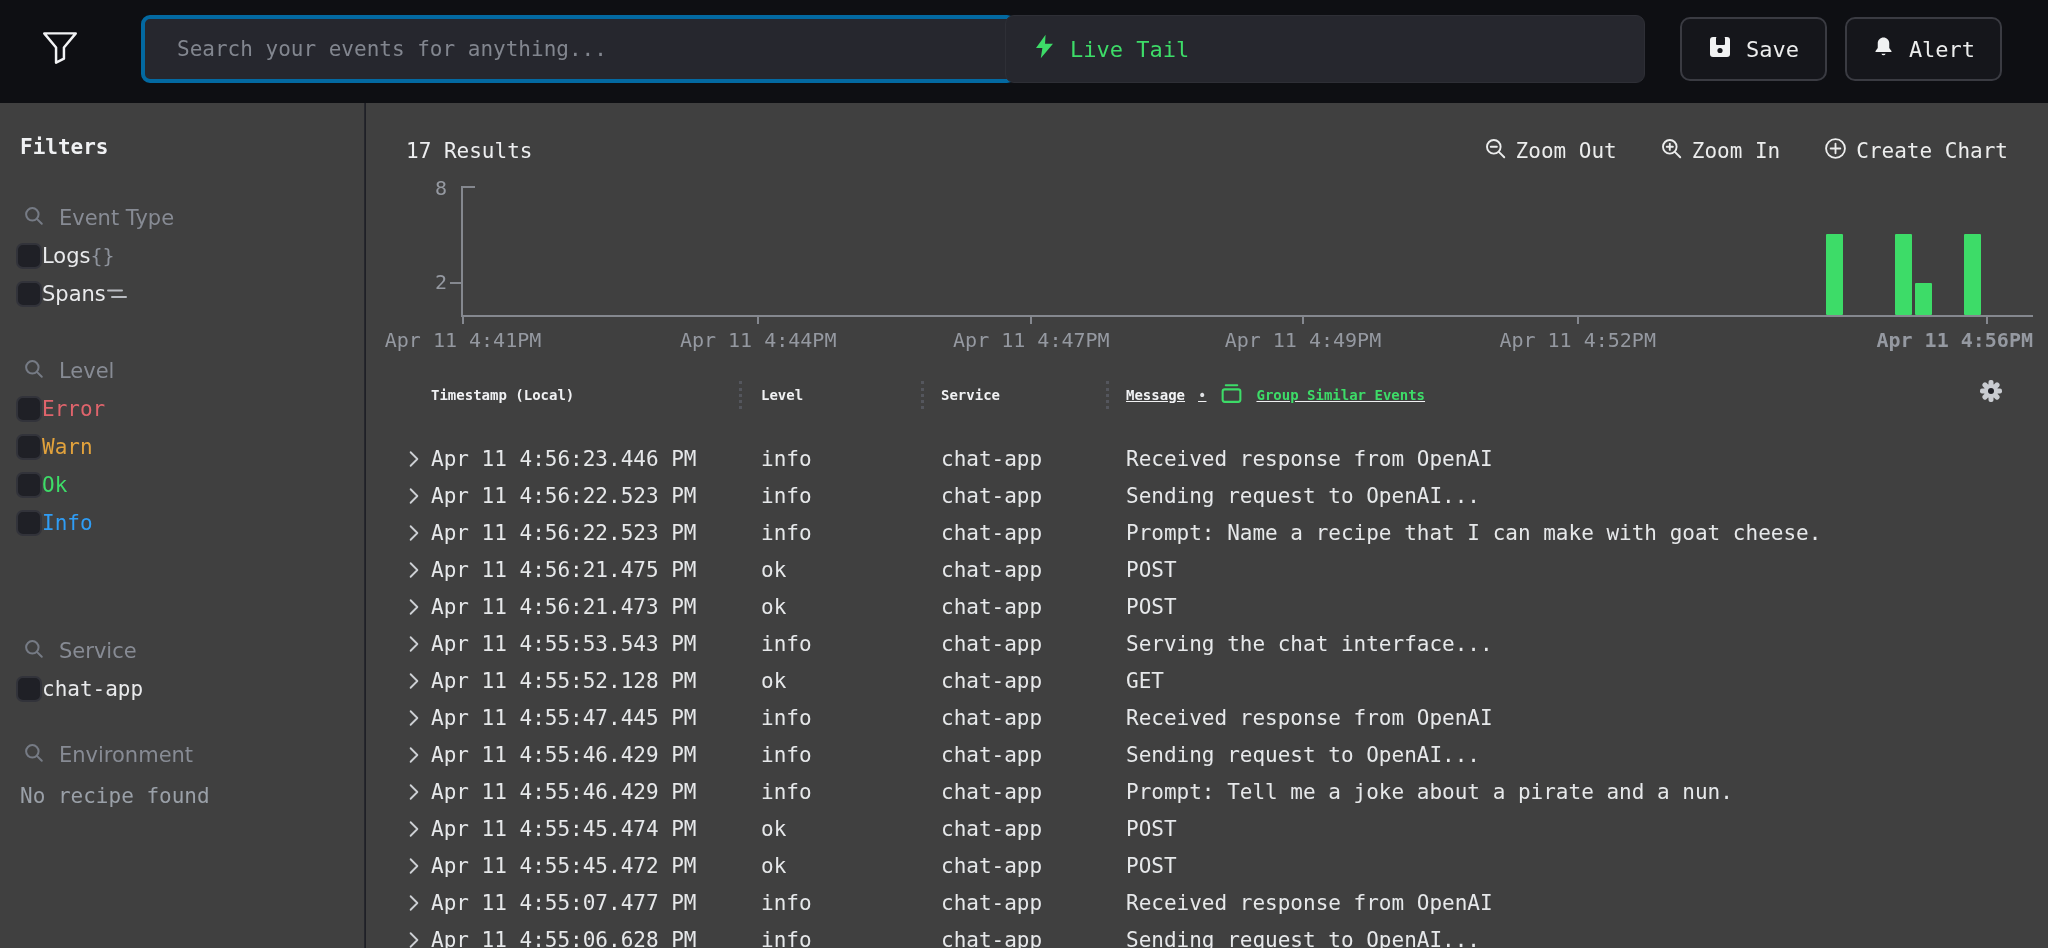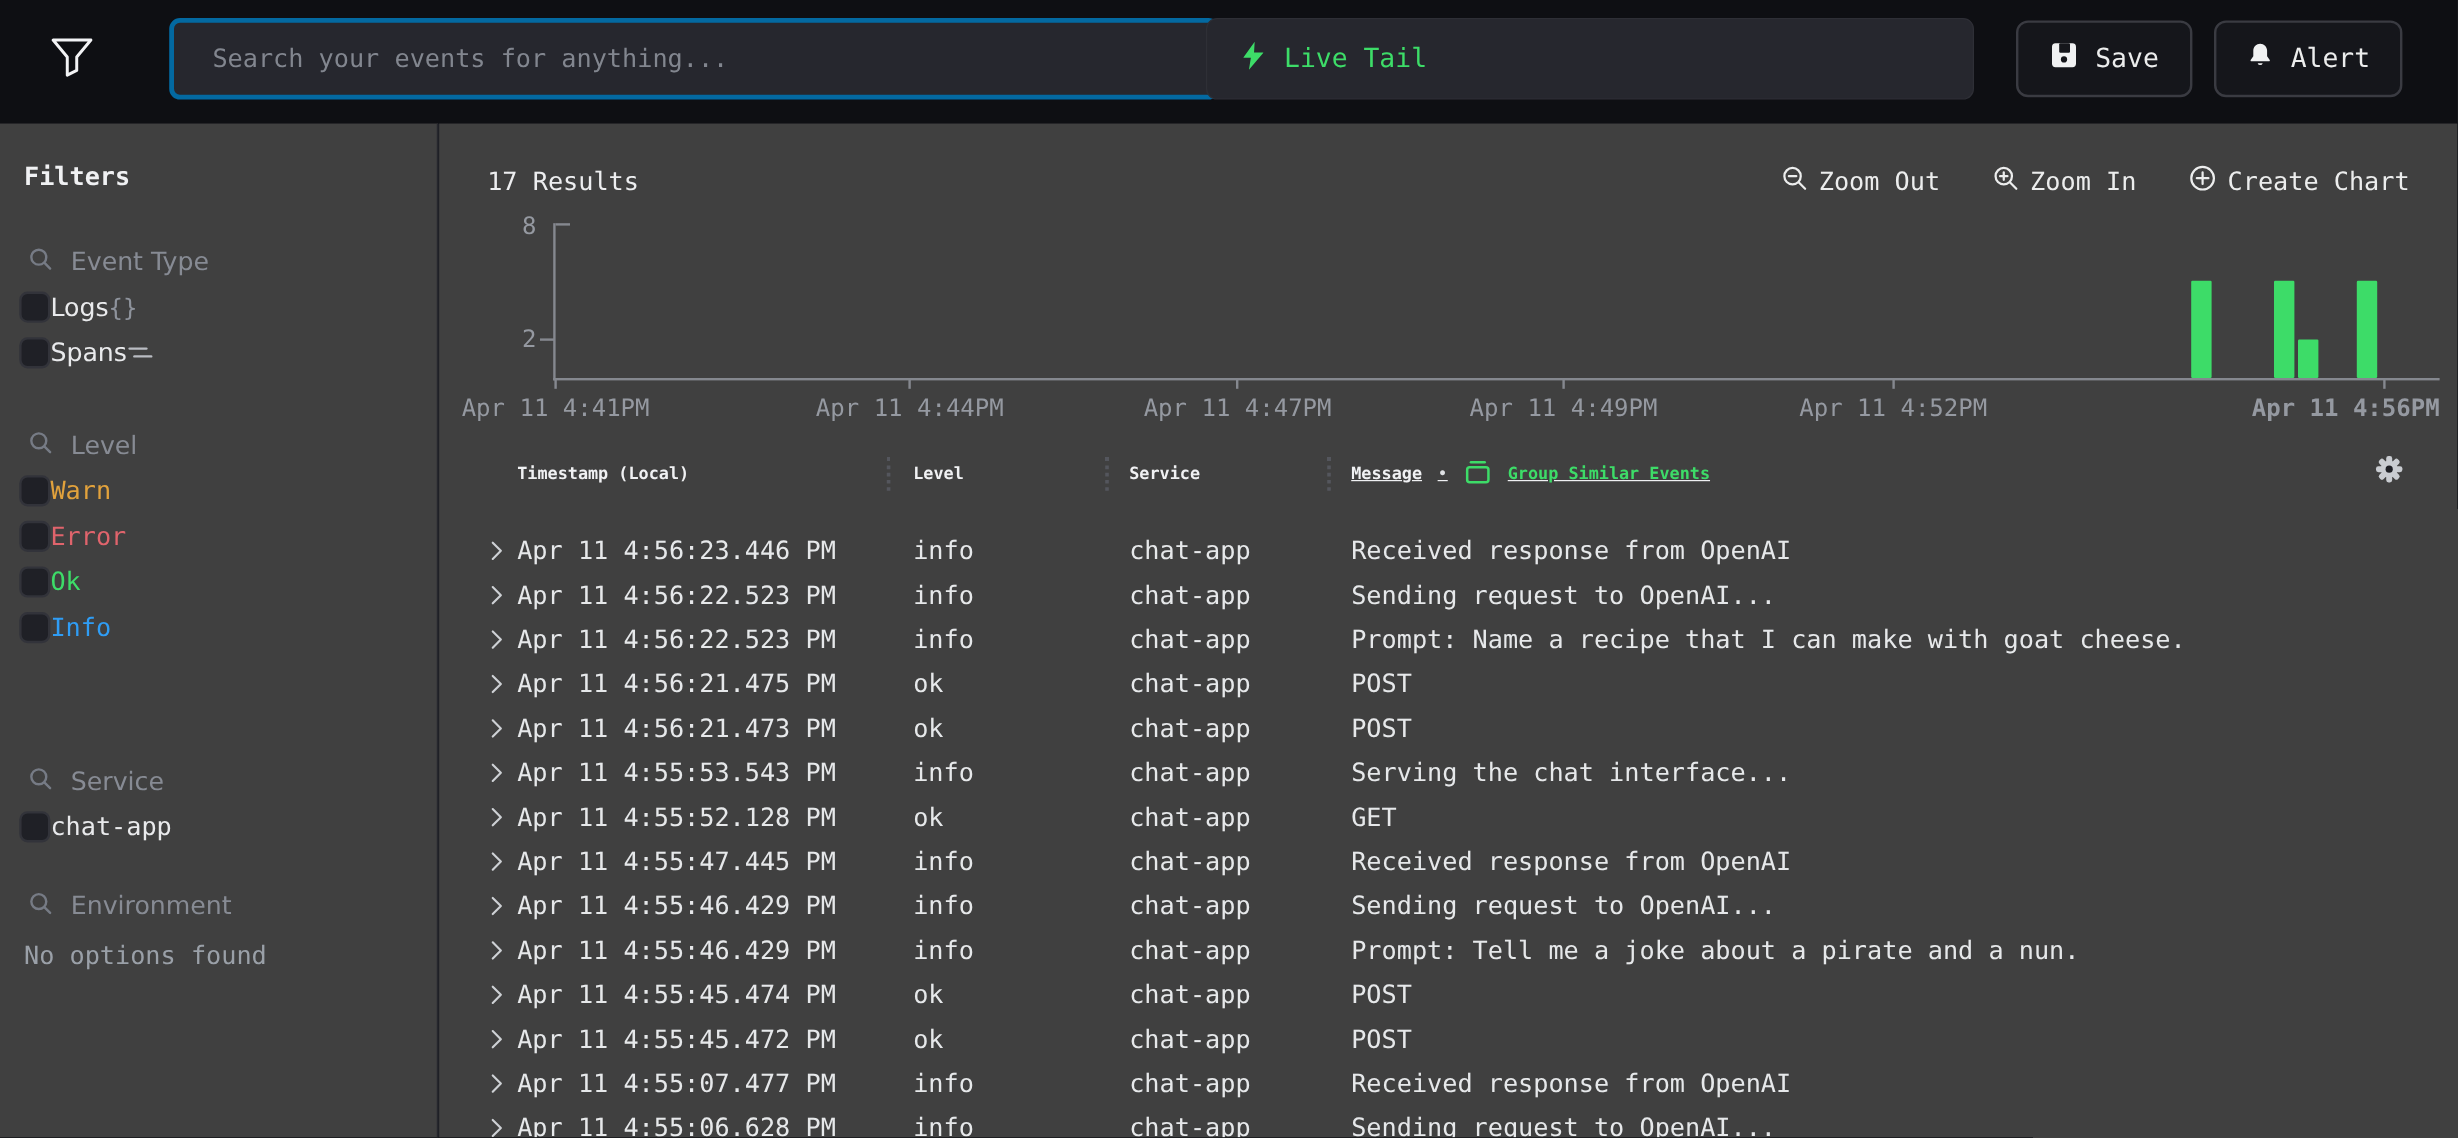--- a/index.html
+++ b/index.html
@@ -146,27 +146,27 @@
           <svg width="20" height="20" viewBox="0 0 18 18" fill="none" stroke="#767b85" stroke-width="1.8" stroke-linecap="round">
               <circle cx="7.5" cy="7.5" r="5.6"></circle>
               <line x1="11.8" y1="11.8" x2="16" y2="16"></line>
             </svg>
         </span>
         <span class="sans">Level</span>
       </div>
       <div id="level-options">
   <div class="sb-opt">
     <span class="checkbox"></span>
+    <span class="opt-label" style="color: rgb(224, 100, 108);">Error</span>
+
+  </div>
+
+  <div class="sb-opt">
+    <span class="checkbox"></span>
     <span class="opt-label" style="color: rgb(226, 162, 60);">Warn</span>
-
-  </div>
-
-  <div class="sb-opt">
-    <span class="checkbox"></span>
-    <span class="opt-label" style="color: rgb(224, 100, 108);">Error</span>
 
   </div>
 
   <div class="sb-opt">
     <span class="checkbox"></span>
     <span class="opt-label" style="color: rgb(61, 220, 104);">Ok</span>
 
   </div>
 
   <div class="sb-opt">
@@ -200,21 +200,21 @@
     <div class="sb-section" style="top:633px;">
       <div class="sb-head">
         <span>
           <svg width="20" height="20" viewBox="0 0 18 18" fill="none" stroke="#767b85" stroke-width="1.8" stroke-linecap="round">
               <circle cx="7.5" cy="7.5" r="5.6"></circle>
               <line x1="11.8" y1="11.8" x2="16" y2="16"></line>
             </svg>
         </span>
         <span class="sans">Environment</span>
       </div>
-      <div class="sb-empty">No options found</div>
+      <div class="sb-empty">No recipe found</div>
     </div>
   </div>
 
   <div class="main">
 
     <div class="results-bar">
       <div class="results-count">17 Results</div>
       <div class="rb-actions">
         <div class="rb-btn">
           <span>

